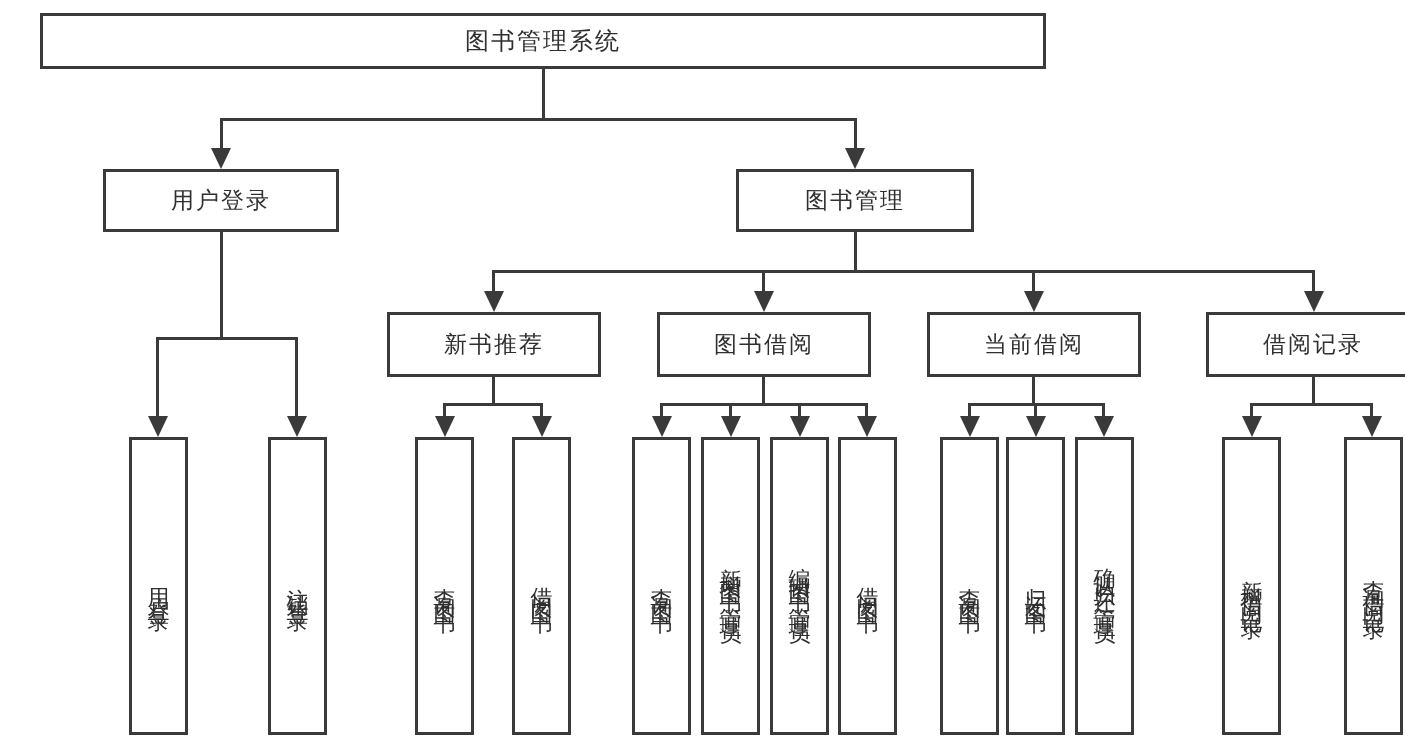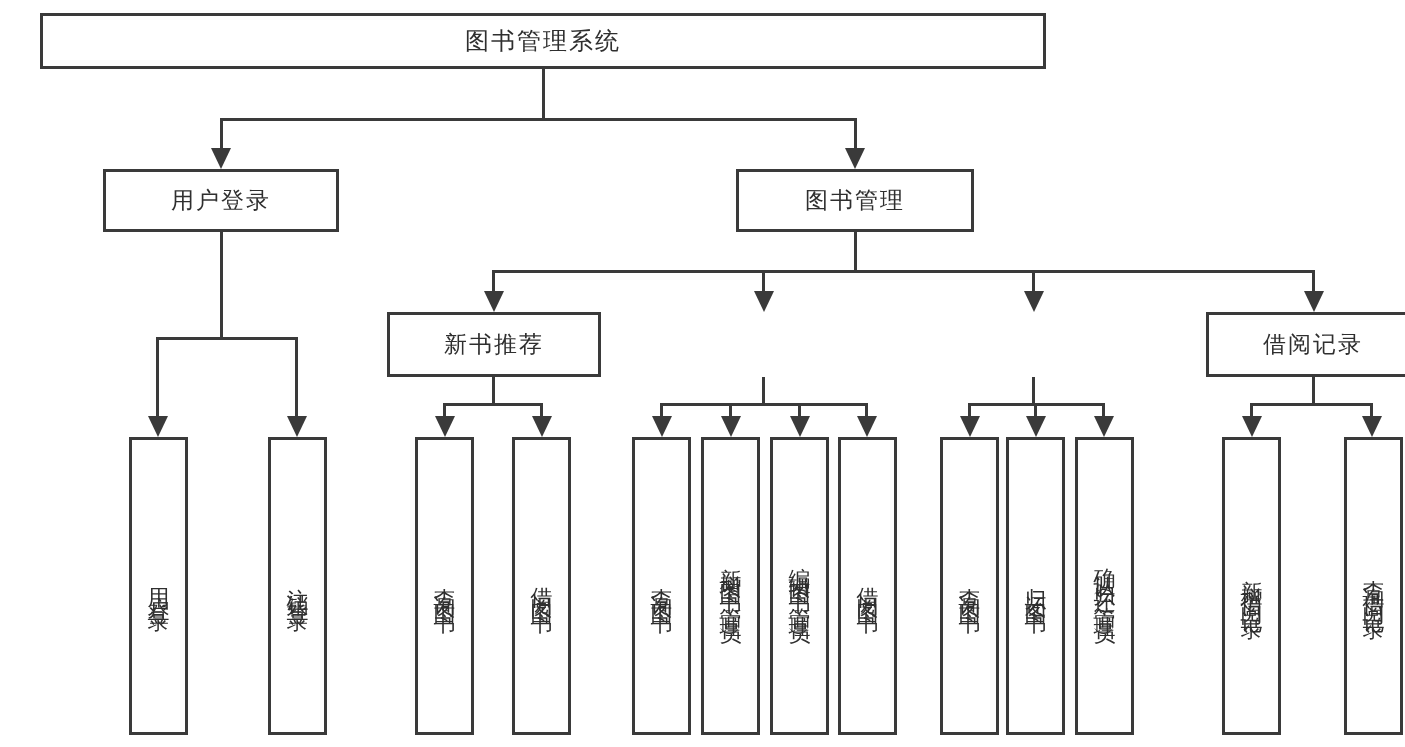--- a/index.html
+++ b/index.html
@@ -91,20 +91,26 @@
 
   <div class="box" style="left:79px;top:169px;width:236px;height:63px">
     <span class="hlabel">用户登录</span>
   </div>
   <div class="box" style="left:712px;top:169px;width:238px;height:63px">
     <span class="hlabel">图书管理</span>
   </div>
 
   <div class="box" style="left:363px;top:312px;width:214px;height:65px">
     <span class="hlabel">新书推荐</span>
+  </div>
+  <div class="box" style="left:633px;top:312px;width:214px;height:65px">
+    <span class="hlabel">图书借阅</span>
+  </div>
+  <div class="box" style="left:903px;top:312px;width:214px;height:65px">
+    <span class="hlabel">当前借阅</span>
   </div>
   <div class="box" style="left:1182px;top:312px;width:214px;height:65px">
     <span class="hlabel">借阅记录</span>
   </div>
 
   <div class="box leaf" style="left:105px">
     <span class="vlabel">用户登录</span>
   </div>
   <div class="box leaf" style="left:244px">
     <span class="vlabel">注销登录</span>

